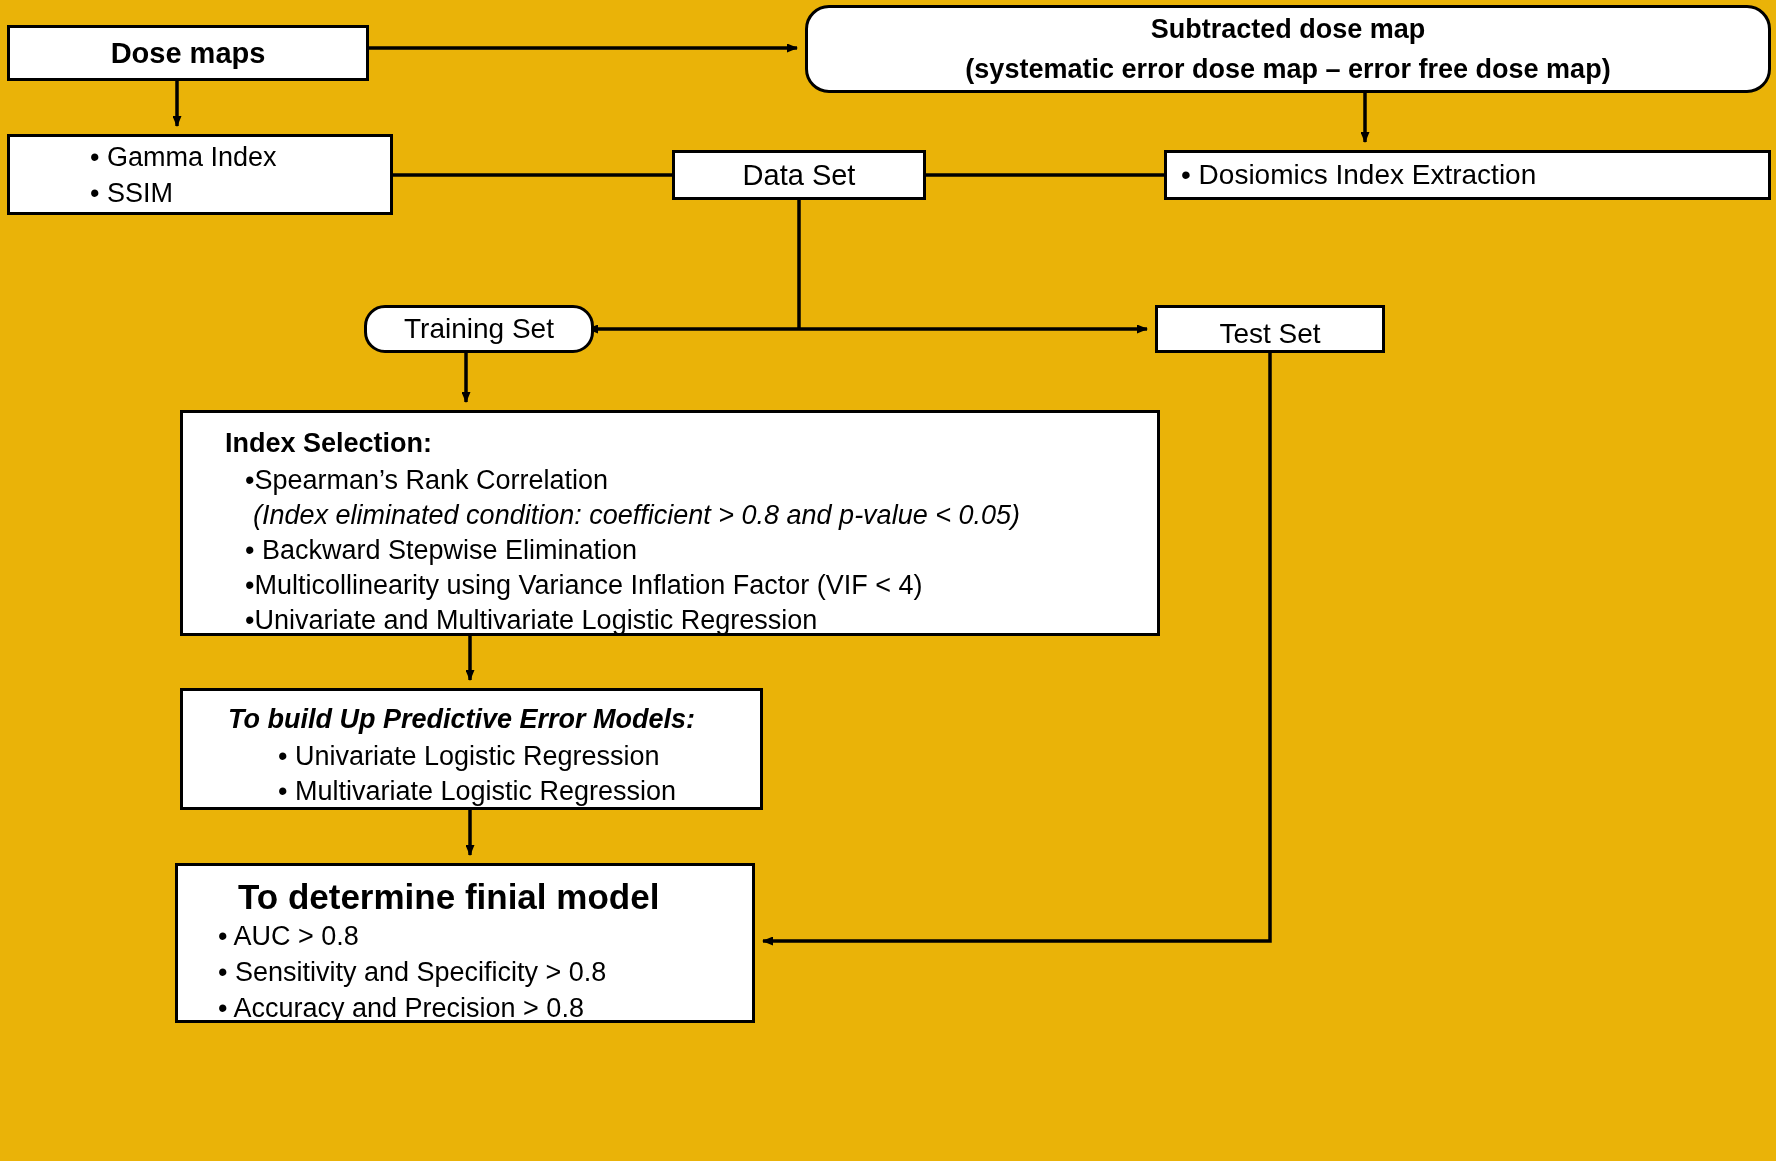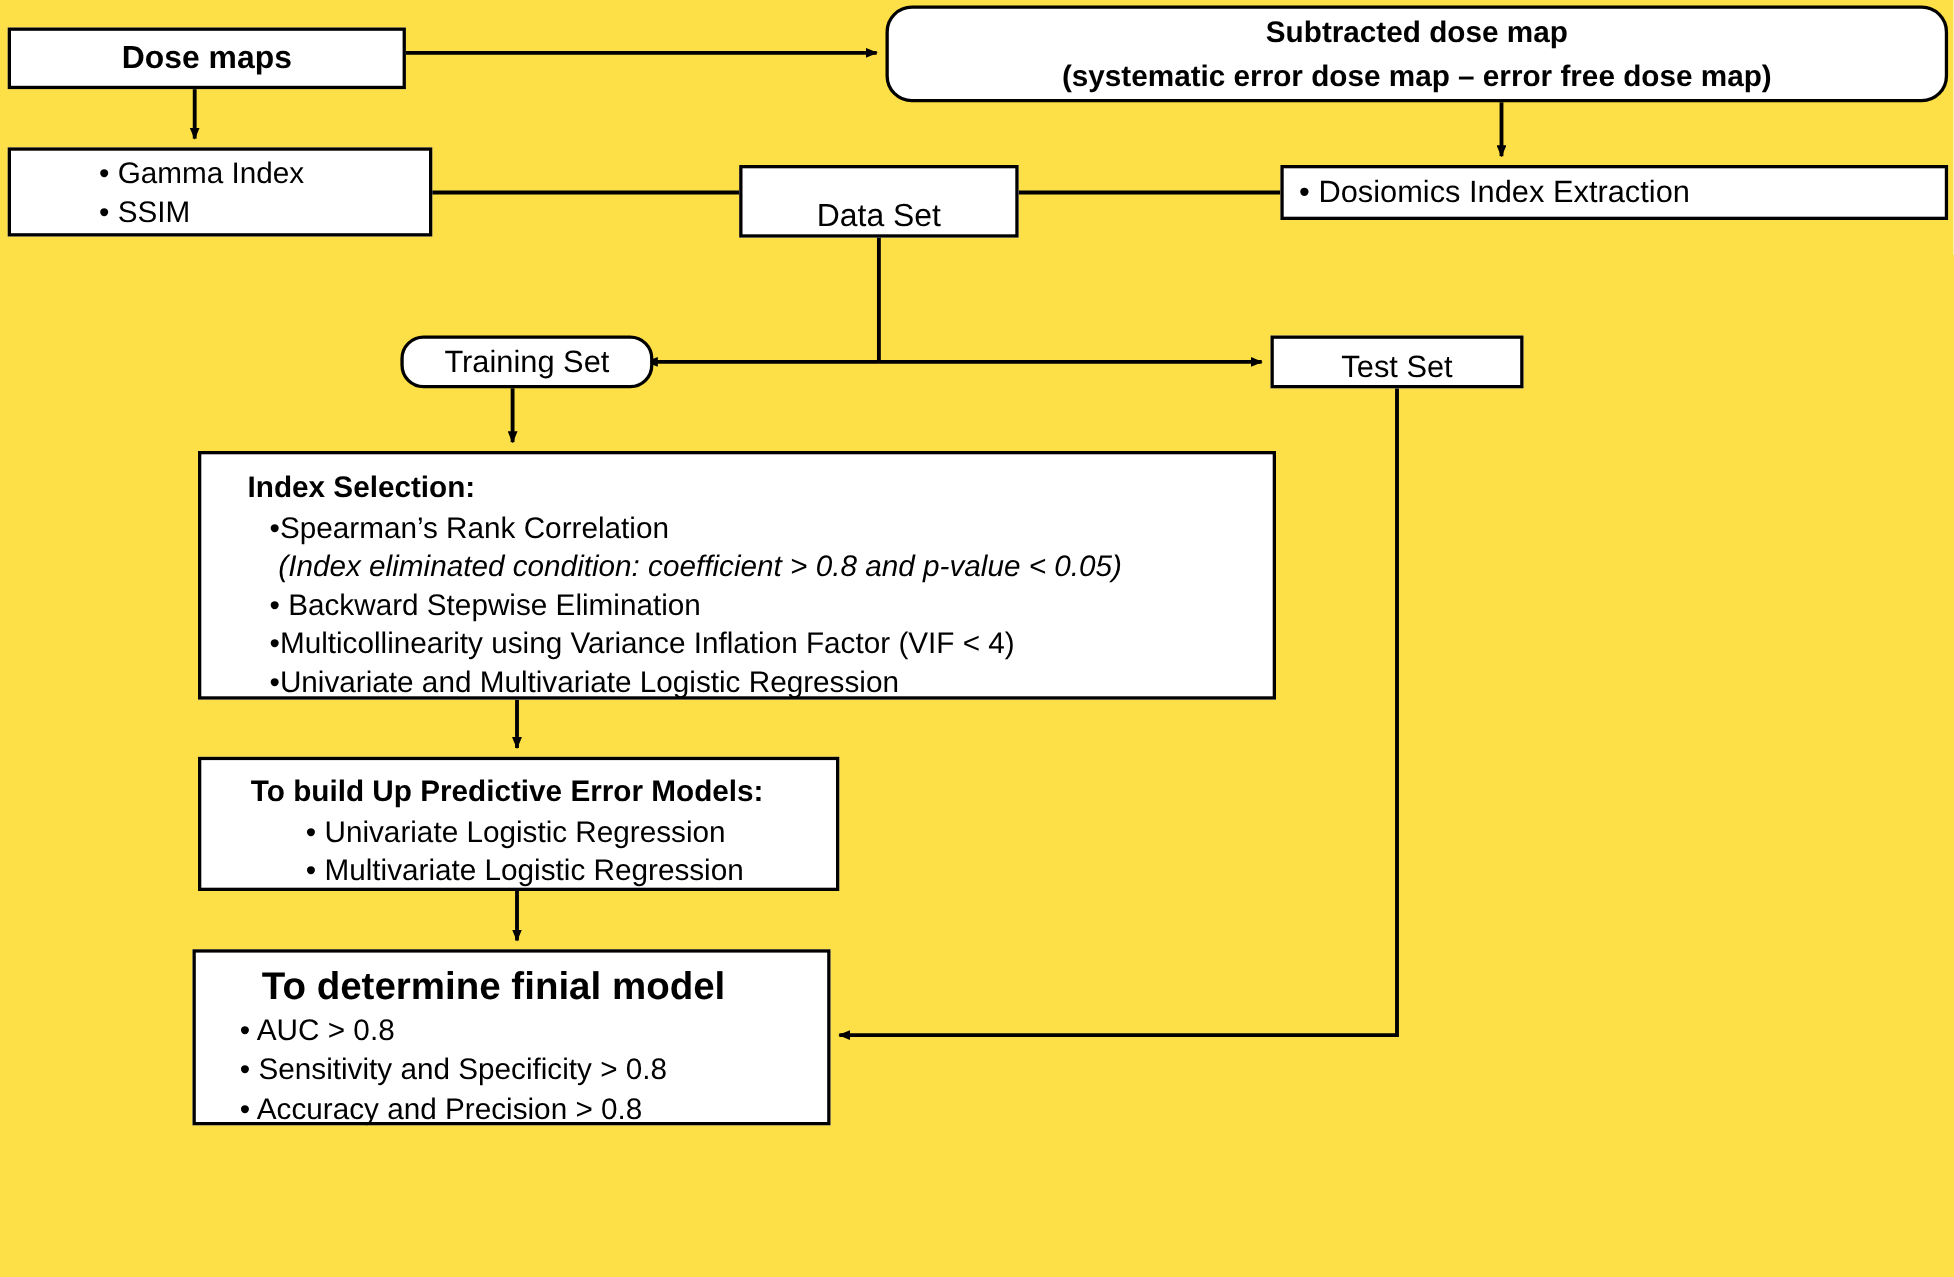--- a/index.html
+++ b/index.html
@@ -5,21 +5,21 @@
 <style>
   html, body {
     margin: 0;
     padding: 0;
     background: #ffffff;
   }
   #canvas {
     position: relative;
     width: 1776px;
     height: 1161px;
-    background: #fde047;
+    background: #eab308;
     font-family: "Liberation Sans", sans-serif;
     color: #000000;
     overflow: hidden;
   }
   .node {
     position: absolute;
     box-sizing: border-box;
     border: 3px solid #000000;
     background: #ffffff;
     display: flex;
@@ -48,40 +48,40 @@
   
   #n-dose-maps   { left:7px;   top:25px;  width:362px;  height:56px;  align-items:center; }
   #n-dose-maps .title { font-size:29px; }
 
   #n-subtracted  { left:805px; top:5px;   width:966px;  height:88px;  align-items:center;border-radius:24px; }
   #n-subtracted .title { font-size:27px; line-height:40px; text-align:center; }
 
   #n-gamma       { left:7px;   top:134px; width:386px;  height:81px;  padding-left:80px; }
   #n-gamma .line { font-size:27px; line-height:36px; }
 
-  #n-dataset     { left:672px; top:150px; width:254px;  height:66px;  align-items:center;justify-content:flex-end; }
+  #n-dataset     { left:672px; top:150px; width:254px;  height:50px;  align-items:center; }
   #n-dataset .line { font-size:29px; }
 
   #n-dosiomics   { left:1164px;top:150px; width:607px;  height:50px;  padding-left:14px; }
   #n-dosiomics .line { font-size:28px; }
 
   #n-training    { left:364px; top:305px; width:230px;  height:48px;  align-items:center;border-radius:21px; }
   #n-training .line { font-size:28px; }
 
   #n-test        { left:1155px;top:305px; width:230px;  height:48px;  align-items:center;justify-content:flex-end; }
   #n-test .line { font-size:28px; }
 
   #n-index       { left:180px; top:410px; width:980px;  height:226px; padding-left:42px; padding-top:10px; justify-content:flex-start; }
   #n-index .title { font-size:27px; line-height:40px; }
   #n-index .line  { font-size:27px; line-height:35px; }
   #n-index .ind   { padding-left:20px; }
   #n-index .ind2  { padding-left:28px;font-style:italic; }
 
   #n-build       { left:180px; top:688px; width:583px;  height:122px; padding-top:8px; justify-content:flex-start; }
-  #n-build .title { font-size:27px; line-height:40px; padding-left:45px; }
+  #n-build .title { font-size:27px; line-height:40px; padding-left:45px;font-style:italic; }
   #n-build .line  { font-size:27px; line-height:35px; padding-left:95px; }
 
   #n-final       { left:175px; top:863px; width:580px;  height:160px; padding-top:10px; justify-content:flex-start; }
   #n-final .title { font-size:35px; line-height:42px; padding-left:60px; }
   #n-final .line  { font-size:27px; line-height:36px; padding-left:40px; }
 </style>
 </head>
 <body>
 
 <div id="canvas">

